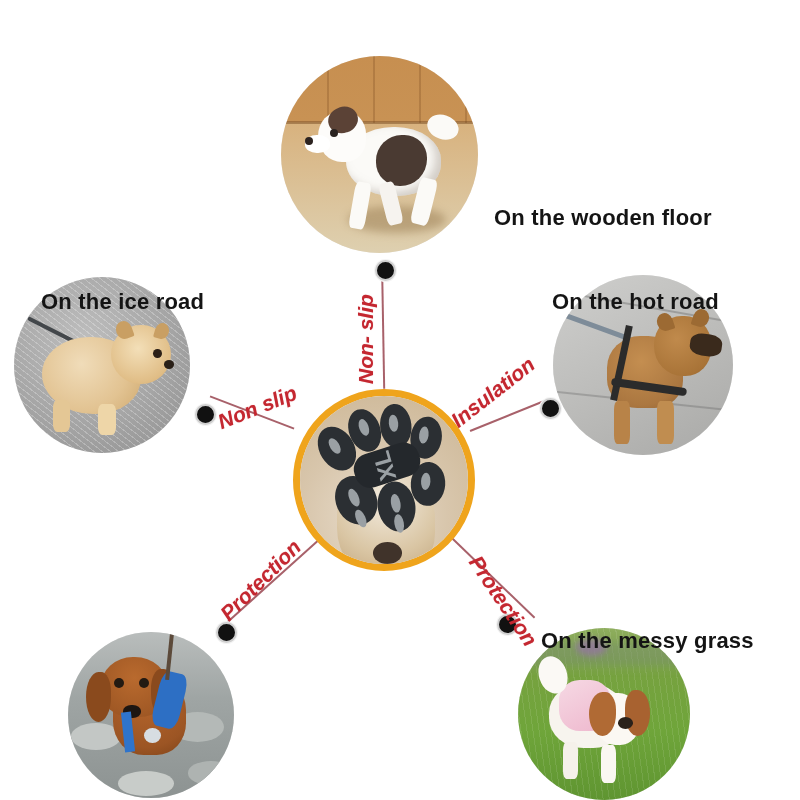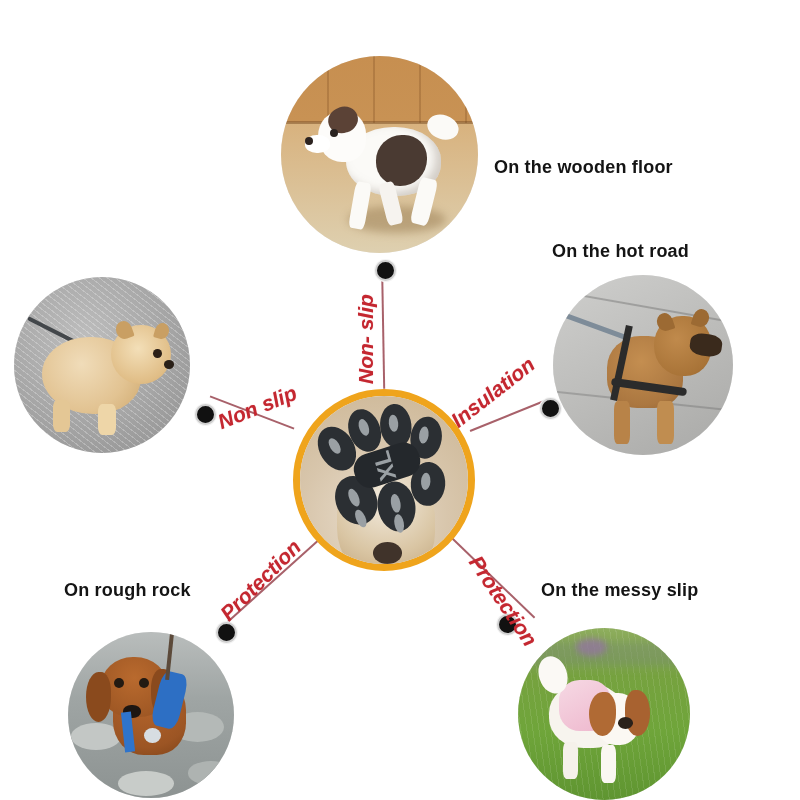--- a/index.html
+++ b/index.html
@@ -19,23 +19,24 @@
     overflow:hidden;
     background:#e8e8e8;
   }
   .photo .scene{position:absolute;inset:0;}
 
   
   .caption{
     position:absolute;
     color:#141414;
     font-weight:bold;
-    font-size:18px;
+    font-size:22px;
     letter-spacing:.2px;
     white-space:nowrap;
+    margin-top:48px;
   }
 
   
   #hub{
     position:absolute;
     left:293px;top:389px;
     width:182px;height:182px;
     border-radius:50%;
     border:7px solid #efa41c;
     overflow:hidden;
@@ -121,20 +122,21 @@
       <div style="position:absolute;left:58%;top:25%;width:9%;height:10%;border-radius:50% 50% 10% 50%;
         background:#c99f63;transform:rotate(-20deg);"></div>
       <div style="position:absolute;left:80%;top:26%;width:8%;height:9%;border-radius:50% 50% 50% 10%;
         background:#c99f63;transform:rotate(16deg);"></div>
       <div style="position:absolute;left:79%;top:41%;width:5%;height:5%;border-radius:50%;background:#2c2017;"></div>
       <div style="position:absolute;left:85%;top:47%;width:6%;height:5%;border-radius:50%;background:#2a2018;"></div>
       <div style="position:absolute;left:22%;top:70%;width:10%;height:18%;border-radius:24%;background:#e4c795;"></div>
       <div style="position:absolute;left:48%;top:72%;width:10%;height:18%;border-radius:24%;background:#eed6a8;"></div>
     </div>
   </div>
+  <div class="caption" style="left:41px;top:241px;">On the ice road</div>
 
   <div class="photo" style="left:553px;top:275px;width:180px;height:180px;">
     <div class="scene" style="
       background:linear-gradient(150deg,#cfcfcd 0%,#bdbdbb 48%,#a9a9a7 100%);">
       <div style="position:absolute;left:-10%;top:18%;width:130%;height:2px;background:rgba(90,90,90,.35);transform:rotate(10deg);"></div>
       <div style="position:absolute;left:-10%;top:70%;width:130%;height:2px;background:rgba(90,90,90,.3);transform:rotate(6deg);"></div>
 
       <div style="position:absolute;left:4%;top:20%;width:42%;height:5px;background:#7e8c99;
         transform:rotate(20deg);transform-origin:0 50%;border-radius:2px;"></div>
 
@@ -176,21 +178,20 @@
       <div style="position:absolute;left:43%;top:28%;width:6%;height:6%;border-radius:50%;background:#231a12;"></div>
       <div style="position:absolute;left:33%;top:44%;width:11%;height:8%;border-radius:45%;background:#1d1612;"></div>
 
       <div style="position:absolute;left:53%;top:24%;width:16%;height:34%;border-radius:28%;background:#2d6fc4;transform:rotate(14deg);"></div>
       <div style="position:absolute;left:33%;top:48%;width:10px;height:24%;background:#2f74cb;transform:rotate(-6deg);"></div>
       <div style="position:absolute;left:46%;top:58%;width:10%;height:9%;border-radius:50%;background:#d7dde2;"></div>
 
       <div style="position:absolute;left:60%;top:-5%;width:4px;height:34%;background:#5c4a3a;transform:rotate(6deg);"></div>
     </div>
   </div>
-  <div class="caption" style="left:64px;top:580px;">On rough rock</div>
 
   <div class="photo" style="left:518px;top:628px;width:172px;height:172px;">
     <div class="scene" style="
       background:linear-gradient(to bottom,#8fae5e 0%,#76a23f 28%,#6fa53a 60%,#5f9531 100%);">
       <div style="position:absolute;inset:0;opacity:.45;
         background:repeating-linear-gradient(82deg,rgba(255,255,255,.22) 0 1px,rgba(0,0,0,0) 1px 6px);"></div>
       <div style="position:absolute;left:0;top:8%;width:100%;height:14%;background:rgba(120,140,110,.5);filter:blur(5px);"></div>
       <div style="position:absolute;left:34%;top:6%;width:18%;height:10%;border-radius:50%;background:rgba(150,110,170,.65);filter:blur(3px);"></div>
 
       <div style="position:absolute;left:18%;top:32%;width:44%;height:38%;border-radius:46% 48% 42% 46%;
@@ -204,21 +205,21 @@
       <div style="position:absolute;left:62%;top:36%;width:15%;height:27%;border-radius:40% 50% 50% 50%;
         background:#a86230;"></div>
       <div style="position:absolute;left:58%;top:52%;width:9%;height:7%;border-radius:50%;background:#2a211a;"></div>
 
       <div style="position:absolute;left:12%;top:16%;width:16%;height:22%;border-radius:50%;background:#fbf9f5;transform:rotate(-18deg);"></div>
 
       <div style="position:absolute;left:26%;top:66%;width:9%;height:22%;border-radius:22%;background:#f5f1ea;"></div>
       <div style="position:absolute;left:48%;top:68%;width:9%;height:22%;border-radius:22%;background:#faf7f1;"></div>
     </div>
   </div>
-  <div class="caption" style="left:541px;top:580px;">On the messy slip</div>
+  <div class="caption" style="left:541px;top:580px;">On the messy grass</div>
 
   <div class="spoke" style="left:384px;top:388px;width:118px;transform:rotate(-91deg);"></div>
   <div class="spoke" style="left:294px;top:428px;width:90px;transform:rotate(-159deg);"></div>
   <div class="spoke" style="left:470px;top:430px;width:84px;transform:rotate(-22deg);"></div>
   <div class="spoke" style="left:318px;top:540px;width:130px;transform:rotate(138deg);"></div>
   <div class="spoke" style="left:452px;top:537px;width:115px;transform:rotate(44deg);"></div>
 
   <div class="dot" style="left:375px;top:260px;"></div>
   <div class="dot" style="left:195px;top:404px;"></div>
   <div class="dot" style="left:540px;top:398px;"></div>

